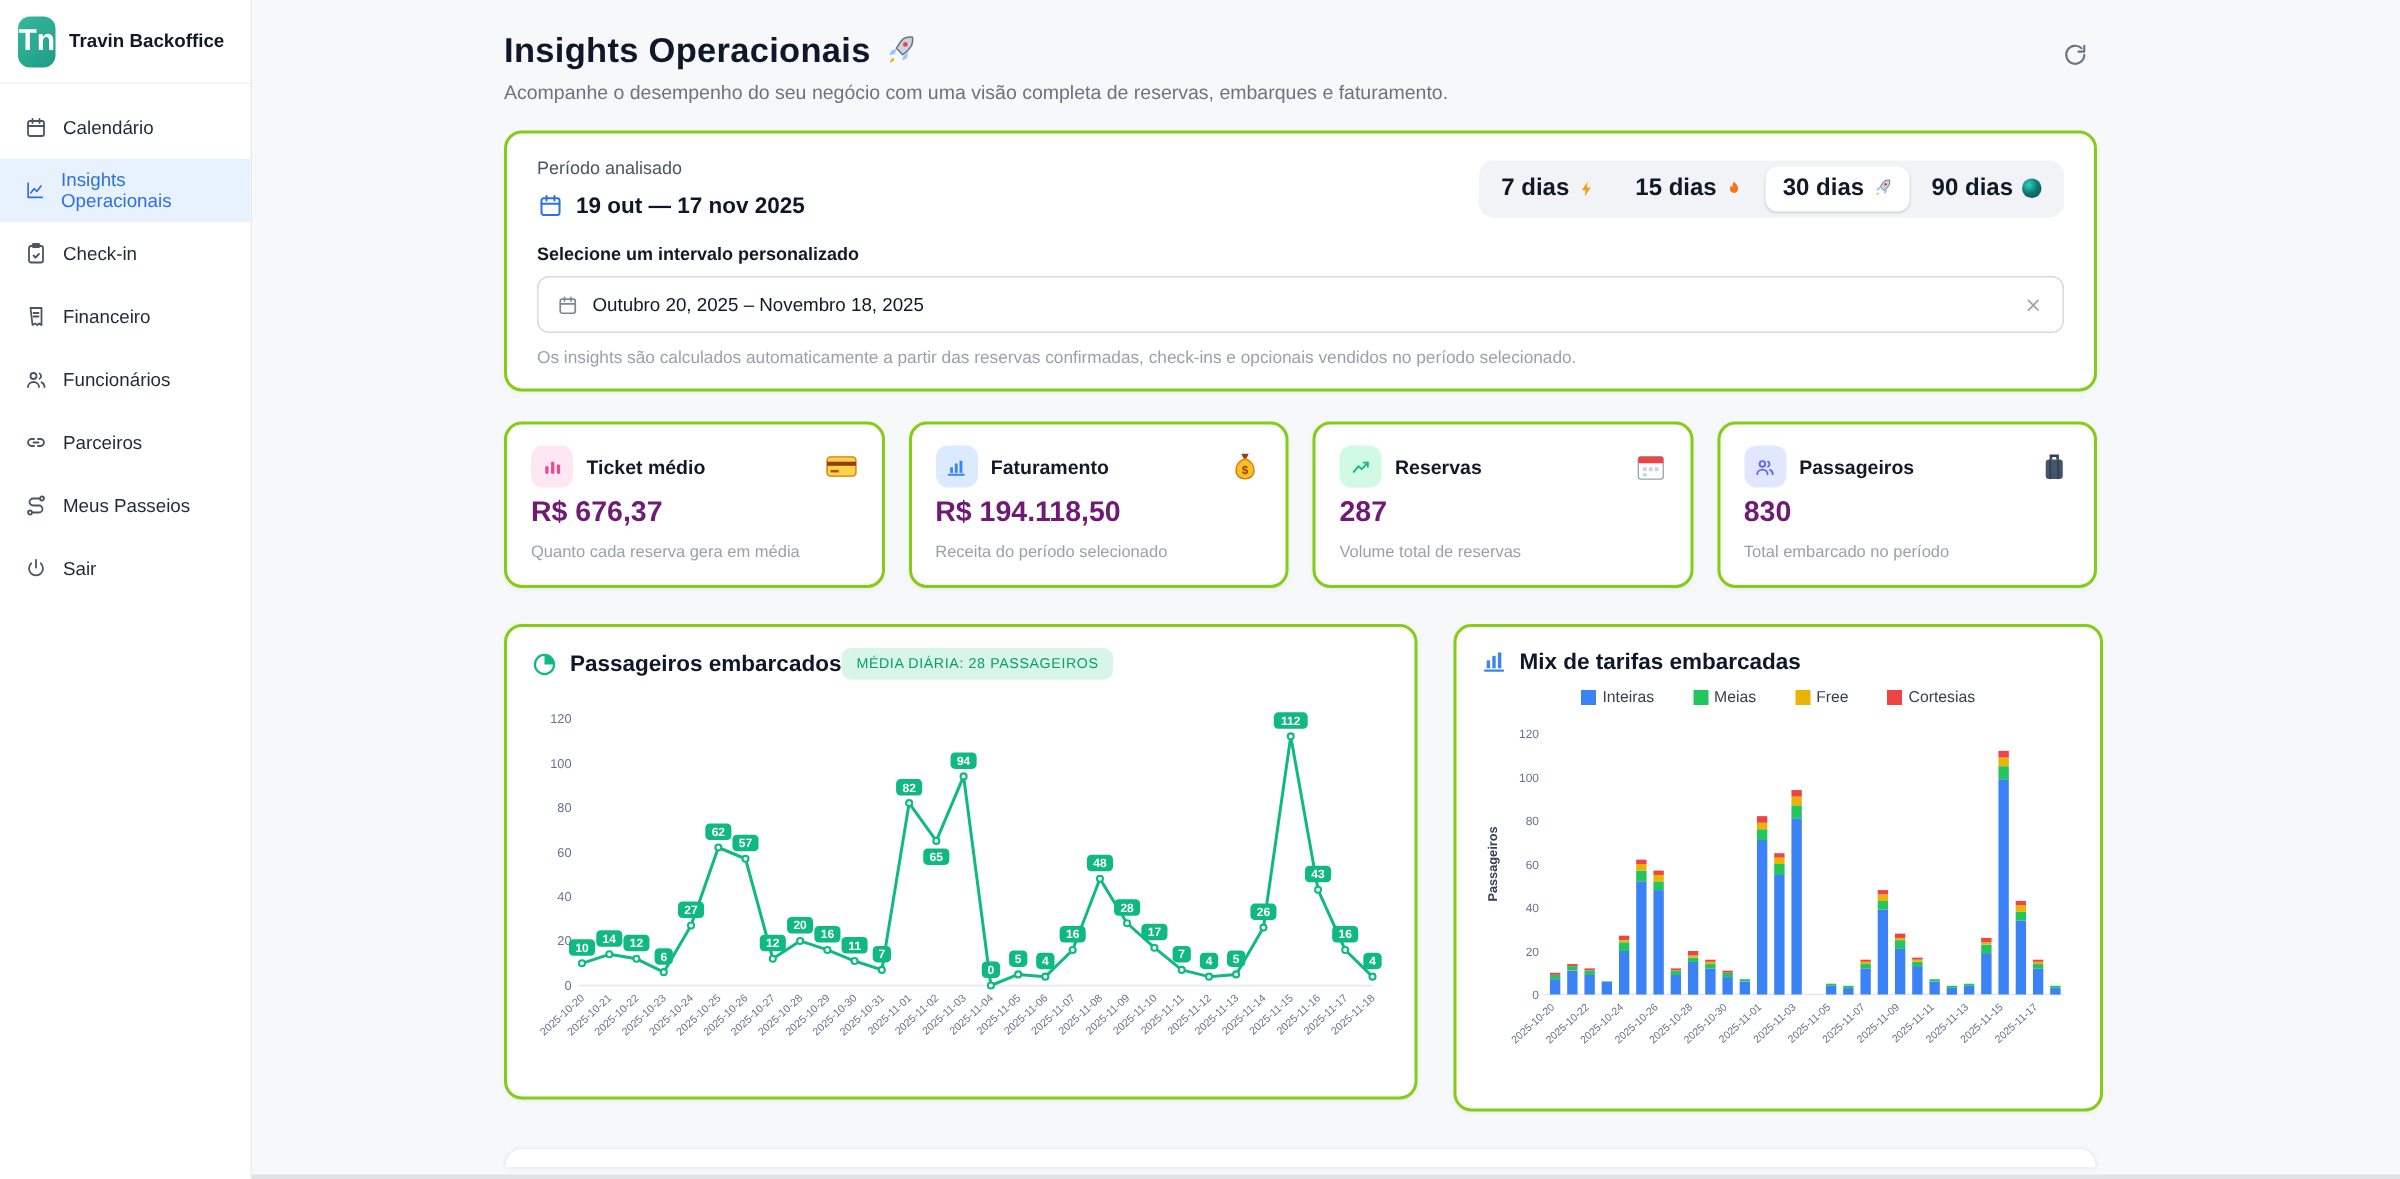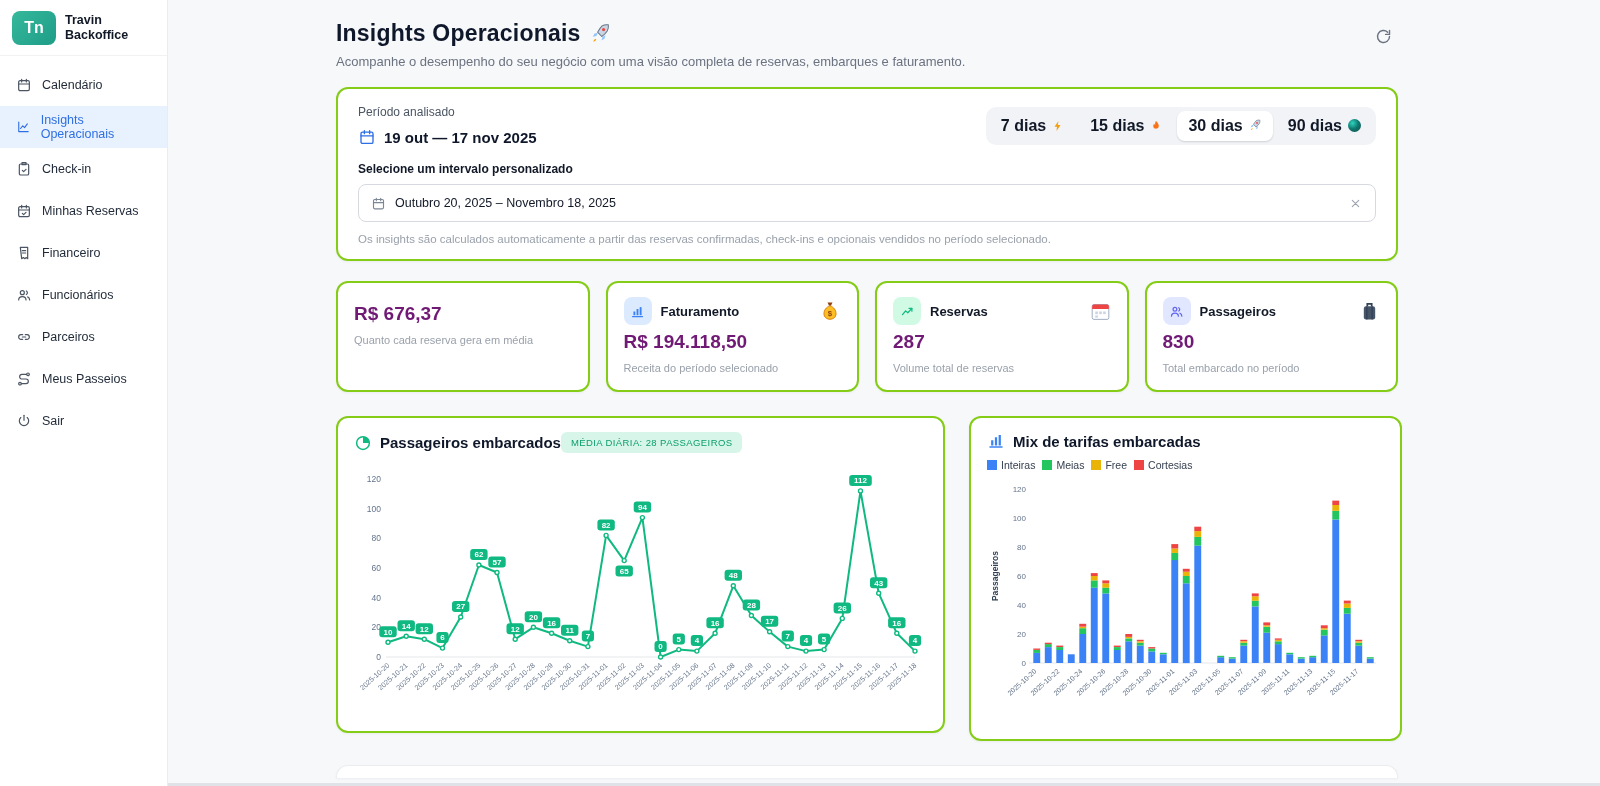--- a/index.html
+++ b/index.html
@@ -1,21 +1,21 @@
 <!DOCTYPE html>
 <html><head>
 <meta charset="utf-8">
 <style>
   *{box-sizing:border-box;margin:0;padding:0}
   html,body{width:1600px;height:786px;overflow:hidden;background:#f7f8fa;font-family:"Liberation Sans",sans-serif;color:#111827}
   svg{display:block}
   
   .sidebar{position:fixed;left:0;top:0;width:168px;height:100%;background:#fff;border-right:1px solid #ececf0;z-index:10}
   .brand-row{display:flex;align-items:center;gap:9px;padding:11px 12px;height:56px;border-bottom:1px solid #f1f2f4}
-  .logo{width:44px;height:34px;border-radius:8px;background:linear-gradient(135deg,#35b89c,#1f9d87);color:#fff;font-weight:bold;font-size:16px;display:flex;align-items:center;justify-content:center;flex:0 0 auto}
+  .logo{width:25px;height:34px;border-radius:8px;background:linear-gradient(135deg,#35b89c,#1f9d87);color:#fff;font-weight:bold;font-size:20px;display:flex;align-items:center;justify-content:center;flex:0 0 auto}
   .brand-name{font-weight:bold;font-size:12.5px;color:#111827;line-height:1.2}
   nav{padding-top:8px}
   .side-item{display:flex;align-items:center;gap:10px;height:42px;padding:0 16px;font-size:12.5px;color:#1f2937;cursor:pointer}
   .side-item.active{background:#e8f1fe;color:#2f6fe4}
   .side-item.active svg{stroke:#2f6fe4}
   
   .main{margin-left:168px;height:100%;overflow:hidden}
   .content{width:1062px;margin-left:168px;padding-top:20px}
   .page-header{display:flex;justify-content:space-between;align-items:flex-start}
   h1{font-size:23px;display:flex;align-items:center;gap:9px;color:#0f172a;letter-spacing:.2px}
@@ -49,21 +49,21 @@
   .kpi-caption{font-size:11px;color:#9aa1ab;margin-top:9px}
   
   .charts-row{display:flex;gap:24px;margin-top:24px;align-items:flex-start}
   .chart-card{padding:14px 16px}
   .chart-card.left{width:609px}
   .chart-card.right{flex:1}
   .chart-head{display:flex;align-items:center;}
   .chart-title-wrap{display:flex;align-items:center;gap:8px}
   .chart-title{font-size:15px;font-weight:bold;color:#0f172a}
   .badge{background:#d7f5e9;color:#0a9e6d;font-size:9.5px;font-weight:normal;letter-spacing:.4px;padding:5px 10px;border-radius:6px;text-transform:uppercase}
-  .legend{display:flex;justify-content:flex-start;gap:7px;margin-top:9px;font-size:10.5px;color:#374151}
+  .legend{display:flex;justify-content:center;gap:26px;margin-top:9px;font-size:10.5px;color:#374151}
   .legend-item{display:flex;align-items:center;gap:4px;cursor:pointer}
   .legend-swatch{width:10px;height:10px;display:inline-block}
   .chart-area{margin-top:6px}
   .bottom-sliver{margin-top:24px;height:13px;background:#fff;border:1px solid #ebedf0;border-bottom:none;border-radius:12px 12px 0 0;box-shadow:0 1px 3px rgba(16,24,40,.05)}
   .bottom-line{position:fixed;left:0;bottom:0;width:100%;height:3px;background:#dfe2e7}
 </style>
 </head>
 <body>
 
 <aside class="sidebar">
@@ -88,28 +88,20 @@
         </svg>
       <span>Insights Operacionais</span>
     </div>
     <div class="side-item">
       <svg width="16" height="16" viewBox="0 0 24 24" fill="none" stroke="#4b5563" stroke-width="1.8" stroke-linecap="round" stroke-linejoin="round">
           <rect x="5" y="4.5" width="14" height="16.5" rx="2"></rect>
           <path d="M9 2.5h6v3H9z"></path>
           <path d="M9.5 14l2 2 3.5-3.5"></path>
         </svg>
       <span>Check-in</span>
-    </div>
-    <div class="side-item">
-      <svg width="16" height="16" viewBox="0 0 24 24" fill="none" stroke="#4b5563" stroke-width="1.8" stroke-linecap="round" stroke-linejoin="round">
-          <rect x="4" y="5.5" width="16" height="15" rx="2"></rect>
-          <path d="M4 10.5h16M8.5 3.5v4M15.5 3.5v4"></path>
-          <path d="M9.5 15.5l2 2 3.5-3.5"></path>
-        </svg>
-      <span>Minhas Reservas</span>
     </div>
     <div class="side-item">
       <svg width="16" height="16" viewBox="0 0 24 24" fill="none" stroke="#4b5563" stroke-width="1.8" stroke-linecap="round" stroke-linejoin="round">
           <path d="M6.5 3.5h11v17l-2.2-1.6-2.1 1.6-2.1-1.6-2.6 1.6z"></path>
           <path d="M9.5 8.5h5M9.5 12h5"></path>
         </svg>
       <span>Financeiro</span>
     </div>
     <div class="side-item">
       <svg width="16" height="16" viewBox="0 0 24 24" fill="none" stroke="#4b5563" stroke-width="1.8" stroke-linecap="round" stroke-linejoin="round">
@@ -220,20 +212,37 @@
           <svg width="11" height="11" viewBox="0 0 24 24" fill="none" stroke="#9ca3af" stroke-width="2.4" stroke-linecap="round">
               <path d="M5 5l14 14M19 5 5 19"></path>
             </svg>
         </span>
       </div>
       <div class="footnote">Os insights são calculados automaticamente a partir das reservas confirmadas, check-ins e opcionais vendidos no período selecionado.</div>
     </section>
 
     <section class="kpi-row">
       <div class="card kpi-card">
+        <div class="kpi-top">
+          <div class="kpi-title-wrap">
+            <span class="kpi-ico t-pink">
+              <svg width="15" height="15" viewBox="0 0 24 24">
+                  <rect x="4" y="11" width="3.5" height="8" rx="1" fill="#ec4899"></rect>
+                  <rect x="10.2" y="6" width="3.5" height="13" rx="1" fill="#ec4899"></rect>
+                  <rect x="16.4" y="9" width="3.5" height="10" rx="1" fill="#ec4899"></rect>
+                </svg>
+            </span>
+            <span class="kpi-title">Ticket médio</span>
+          </div>
+          <svg width="22" height="22" viewBox="0 0 24 24">
+              <rect x="1.5" y="5" width="21" height="14" rx="2.5" fill="#fcd34d" stroke="#d97706"></rect>
+              <rect x="1.5" y="8.5" width="21" height="3" fill="#92400e"></rect>
+              <rect x="4" y="14.5" width="6" height="1.8" fill="#b45309"></rect>
+            </svg>
+        </div>
         <div class="kpi-value">R$ 676,37</div>
         <div class="kpi-caption">Quanto cada reserva gera em média</div>
       </div>
 
       <div class="card kpi-card">
         <div class="kpi-top">
           <div class="kpi-title-wrap">
             <span class="kpi-ico t-blue">
               <svg width="15" height="15" viewBox="0 0 24 24">
                   <path d="M4 20h16" stroke="#3b82f6" stroke-width="2" stroke-linecap="round"></path>

